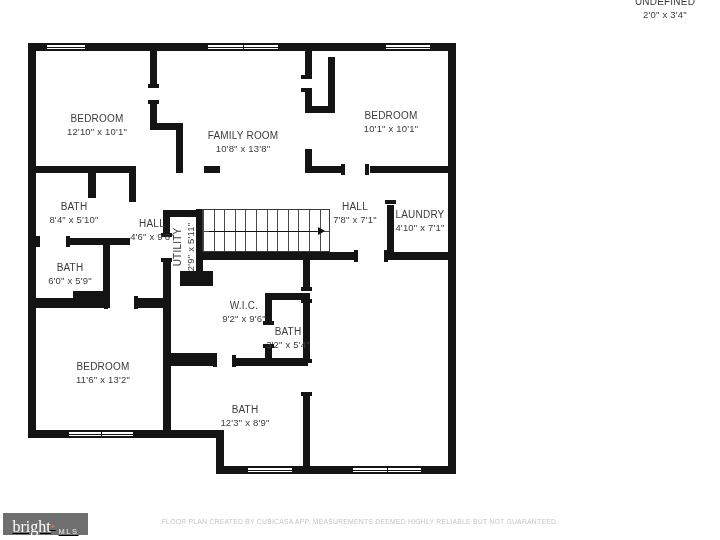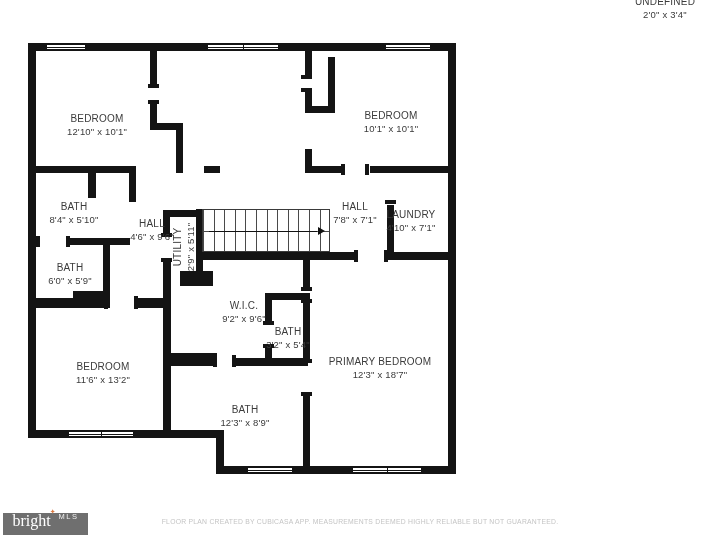--- a/index.html
+++ b/index.html
@@ -14,21 +14,21 @@
   .stairs .landing-line{position:absolute;left:0;right:0;top:50%;height:1px;background:#4a4a4a;}
   .stairs .arrow-line{position:absolute;left:6px;right:12px;top:50%;height:1px;background:#111;}
   .stairs .arrow-head{position:absolute;right:4px;top:50%;transform:translateY(-50%);width:0;height:0;
           border-left:7px solid #111;border-top:4px solid transparent;border-bottom:4px solid transparent;}
   .room-label{position:absolute;transform:translate(-50%,-50%);text-align:center;
           color:var(--label,#3b3b3b);white-space:nowrap;z-index:5;}
   .room-label.vertical{transform:translate(-50%,-50%) rotate(-90deg);}
   .rname{display:block;font-size:10px;line-height:12.5px;letter-spacing:.2px;}
   .rdims{display:block;font-size:9.5px;line-height:12px;letter-spacing:.2px;}
   .logo{position:absolute;left:3px;top:513px;width:85px;height:22px;background:var(--logo_bg,#6f6f6f);
-        display:flex;align-items:flex-start;justify-content:center;}
+        display:flex;align-items:flex-end;justify-content:center;text-decoration:underline;}
   .logo-bright{font-family:"Liberation Serif",serif;font-size:16px;color:#fff;line-height:1;}
   .logo-star{color:var(--logo_star,#d97941);font-size:7px;position:relative;top:-5px;left:-1px;line-height:1;}
   .logo-mls{font-size:7.5px;color:#f0f0f0;letter-spacing:1.5px;margin-left:2px;line-height:1;}
   .disclaimer{position:absolute;left:0;right:0;top:518px;text-align:center;font-size:6.8px;
         letter-spacing:.25px;color:var(--disclaimer,#c4c4c4);}
 </style>
 </head>
 <body>
 
 <div class="canvas">
@@ -124,37 +124,41 @@
         <div class="landing-line"></div>
         <div class="arrow-line"></div>
         <div class="arrow-head"></div>
       </div>
     </div>
 
   <div class="room-label" style="left:97px;top:125px">
     <span class="rname">BEDROOM</span>
     <span class="rdims">12'10" x 10'1"</span>
   </div>
+  <div class="room-label" style="left:243px;top:142px">
+    <span class="rname">FAMILY ROOM</span>
+    <span class="rdims">10'8" x 13'8"</span>
+  </div>
   <div class="room-label" style="left:391px;top:122px">
     <span class="rname">BEDROOM</span>
     <span class="rdims">10'1" x 10'1"</span>
   </div>
   <div class="room-label" style="left:74px;top:213px">
     <span class="rname">BATH</span>
     <span class="rdims">8'4" x 5'10"</span>
   </div>
   <div class="room-label" style="left:152px;top:230px">
     <span class="rname">HALL</span>
     <span class="rdims">4'6" x 9'6"</span>
   </div>
   <div class="room-label" style="left:355px;top:213px">
     <span class="rname">HALL</span>
     <span class="rdims">7'8" x 7'1"</span>
   </div>
-  <div class="room-label" style="left:411px;top:221px">
+  <div class="room-label" style="left:420px;top:221px">
     <span class="rname">LAUNDRY</span>
     <span class="rdims">4'10" x 7'1"</span>
   </div>
   <div class="room-label" style="left:70px;top:274px">
     <span class="rname">BATH</span>
     <span class="rdims">6'0" x 5'9"</span>
   </div>
   <div class="room-label vertical" style="left:184px;top:247px">
     <span class="rname">UTILITY</span>
     <span class="rdims">2'9" x 5'11"</span>
@@ -164,24 +168,20 @@
     <span class="rdims">9'2" x 9'6"</span>
   </div>
   <div class="room-label" style="left:288px;top:338px">
     <span class="rname">BATH</span>
     <span class="rdims">3'2" x 5'4"</span>
   </div>
   <div class="room-label" style="left:103px;top:373px">
     <span class="rname">BEDROOM</span>
     <span class="rdims">11'6" x 13'2"</span>
   </div>
-  <div class="room-label" style="left:380px;top:368px">
-    <span class="rname">PRIMARY BEDROOM</span>
-    <span class="rdims">12'3" x 18'7"</span>
-  </div>
   <div class="room-label" style="left:245px;top:416px">
     <span class="rname">BATH</span>
     <span class="rdims">12'3" x 8'9"</span>
   </div>
   <div class="room-label" style="left:665px;top:8px">
     <span class="rname">UNDEFINED</span>
     <span class="rdims">2'0" x 3'4"</span>
   </div>
 
   <div class="logo">

